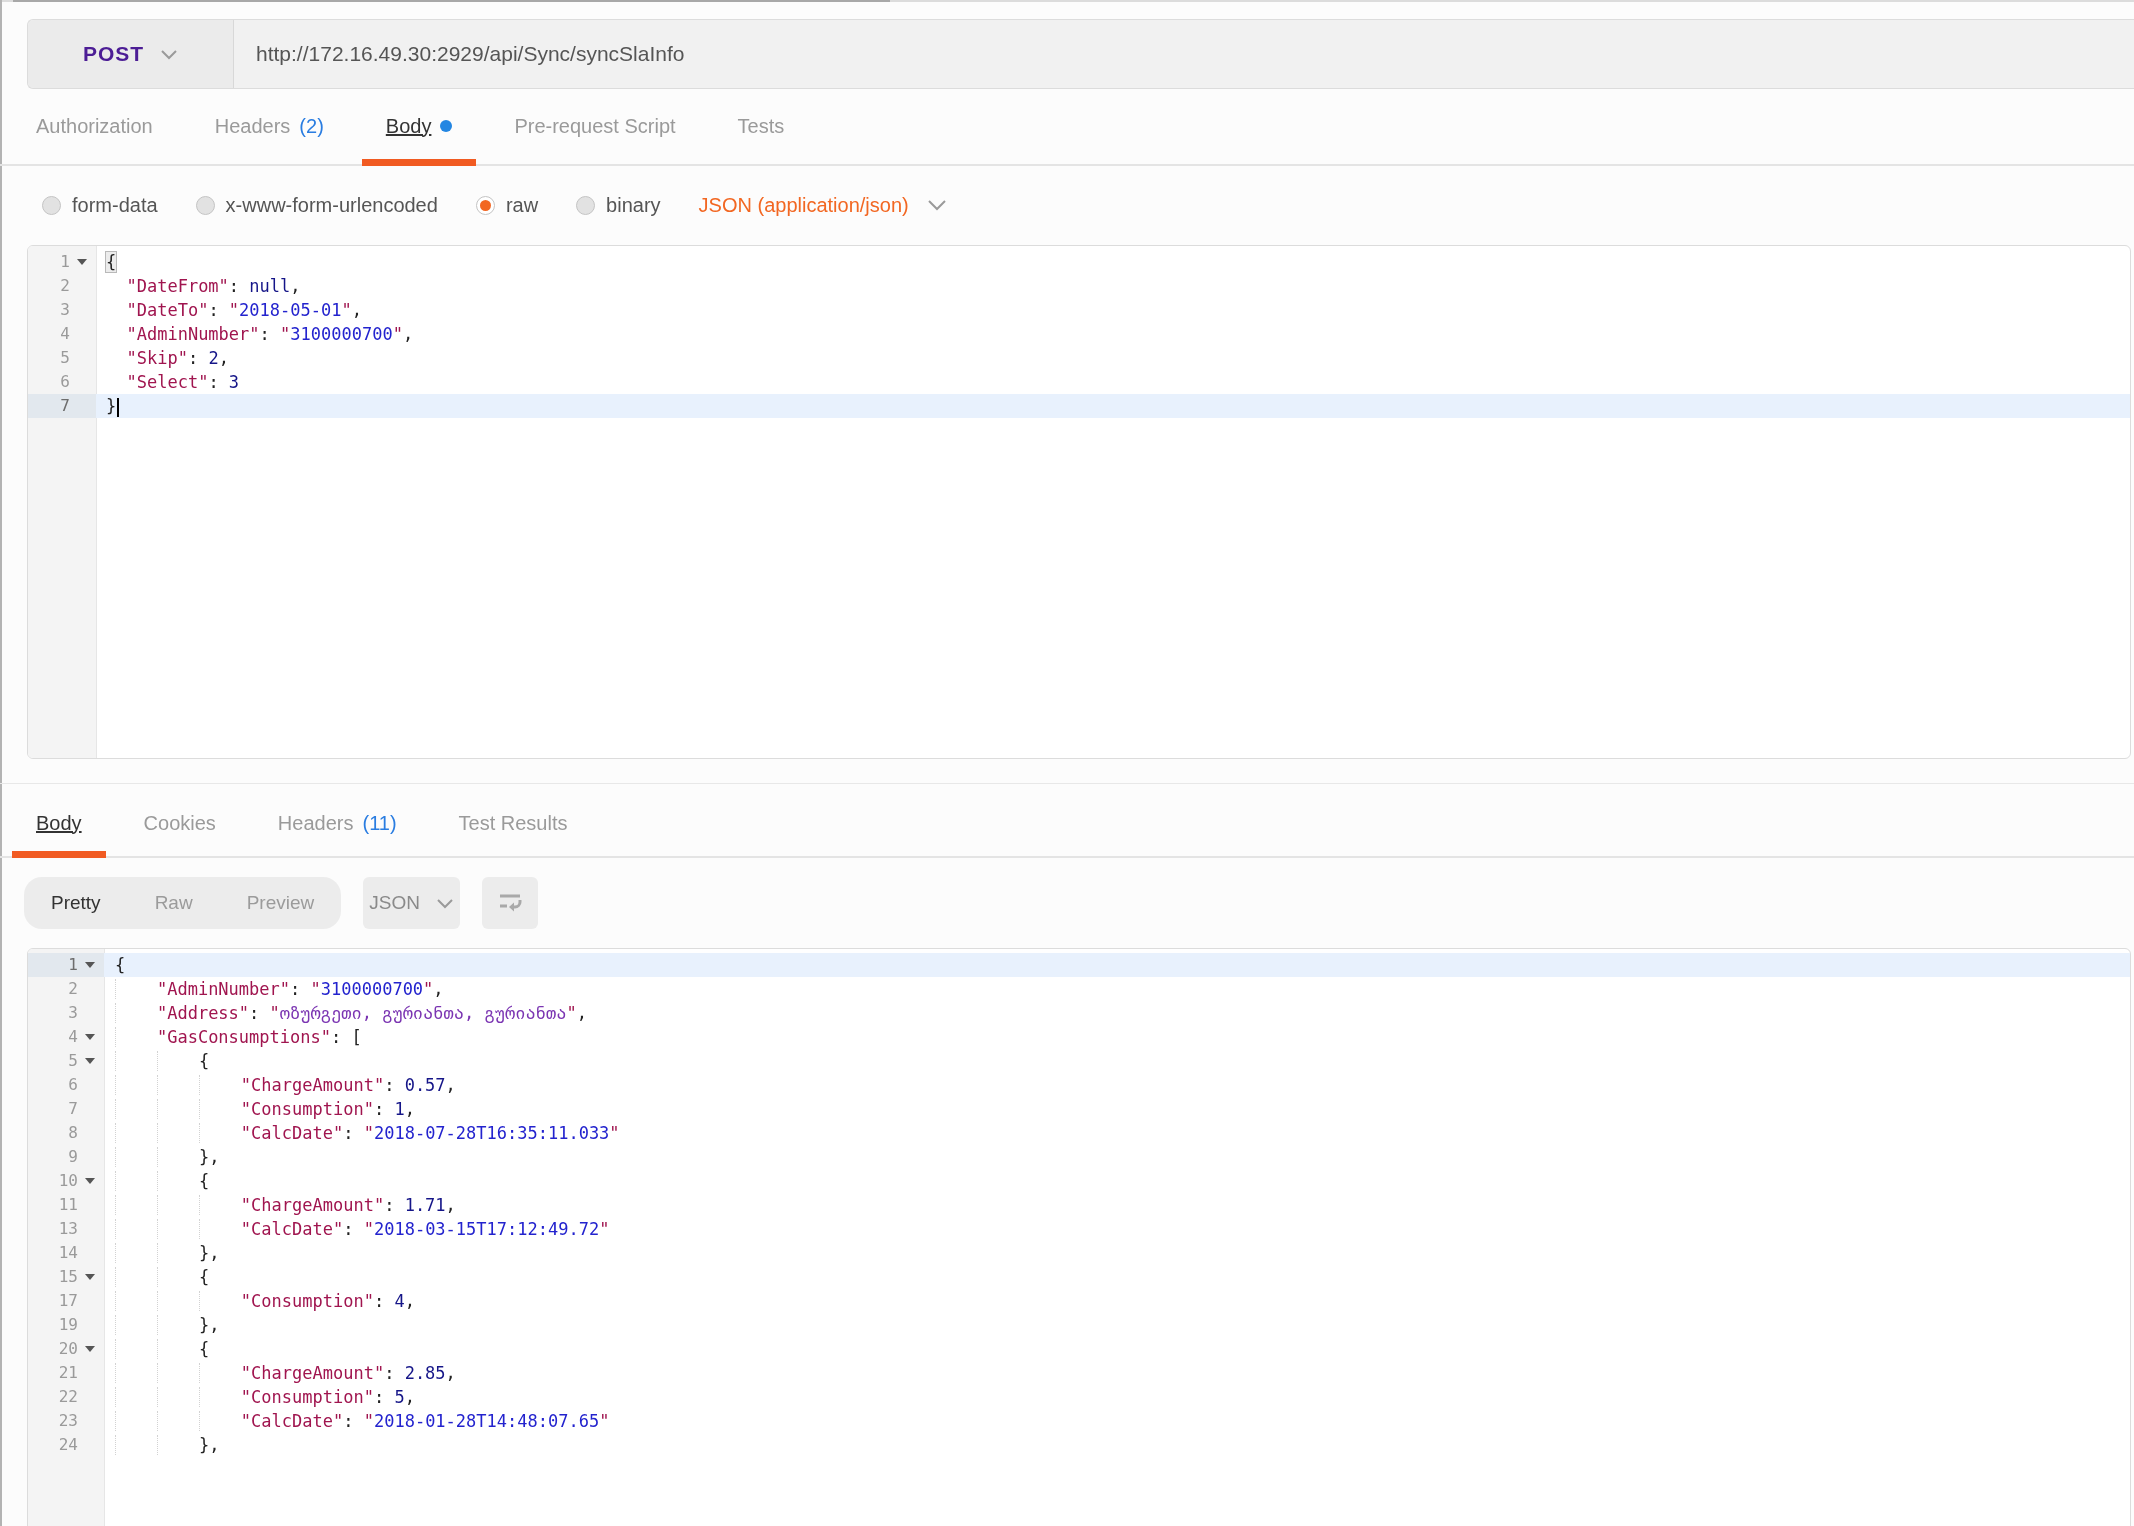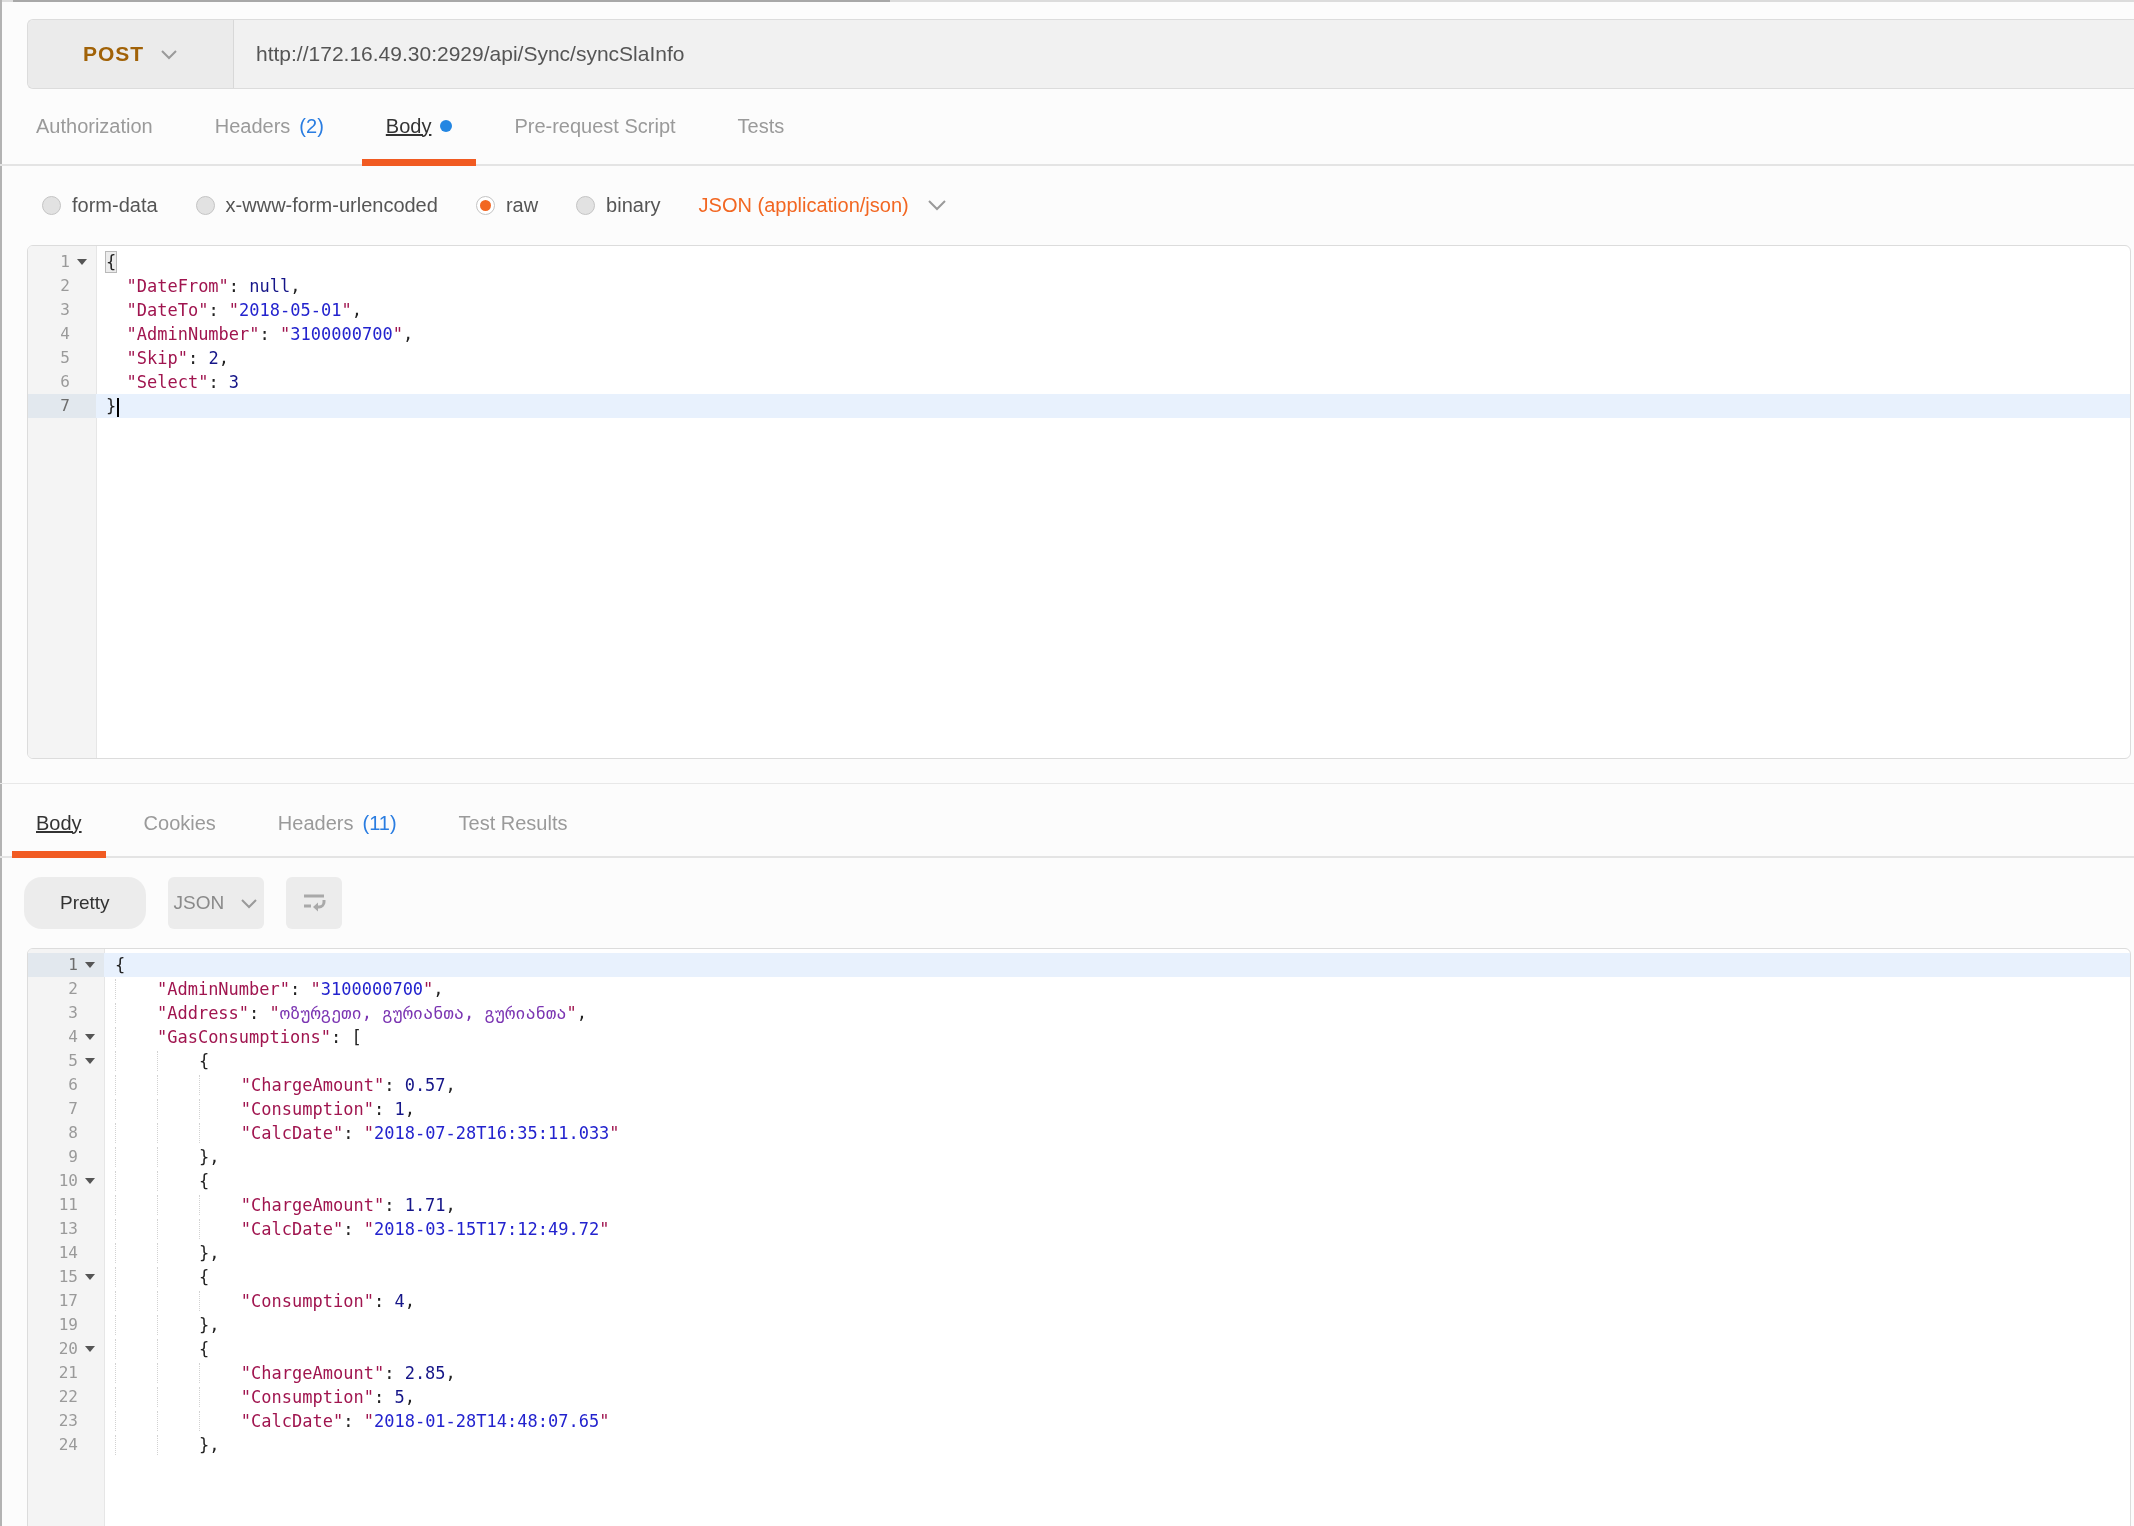--- a/index.html
+++ b/index.html
@@ -8,21 +8,21 @@
   
   .left-edge{position:absolute;left:0;top:0;bottom:0;width:2px;background:#b3b3b3;}
   .top-line{position:absolute;left:0;top:0;right:0;height:2px;background:#dcdcdc;}
   .top-line-dark{position:absolute;left:13px;top:0;width:877px;height:2px;background:#a8a8a8;}
 
   
   .urlbar{position:absolute;left:27px;right:0;top:19px;height:68px;background:#f1f1f1;
           border:1px solid #dcdcdc;border-right:none;border-radius:6px 0 0 6px;display:flex;align-items:stretch;}
   .method{flex:0 0 205px;background:#ebebeb;border-right:1px solid #d8d8d8;border-radius:6px 0 0 6px;
           display:flex;align-items:center;justify-content:center;gap:16px;cursor:pointer;}
-  .method .m-label{font-size:21px;font-weight:700;color:#a16207;letter-spacing:1px;}
+  .method .m-label{font-size:21px;font-weight:700;color:#4c1d95;letter-spacing:1px;}
   .url-input{flex:1;border:none;background:transparent;outline:none;font-size:21px;color:#555;
              padding:0 0 0 22px;font-family:"Liberation Sans","DejaVu Sans",sans-serif;}
   .chev{display:inline-block;}
 
   
   .tabs-row{position:absolute;left:0;right:0;border-bottom:2px solid #e4e4e4;display:flex;
             align-items:stretch;padding-left:12px;}
   #req-tabs{top:88px;height:76px;}
   #res-tabs{top:790px;height:66px;}
   .tab{display:flex;align-items:center;gap:9px;padding:0 24px;margin-right:14px;font-size:20px;
@@ -65,21 +65,21 @@
   .t-v{color:#151588;} .t-p{color:#222;}
   .t-m{color:#222;background:#ececec;outline:1px solid #b9b9b9;}
   .ig{border-left:1px dotted #d2d2d2;}
   .caret{display:inline-block;width:2px;height:19px;background:#000;vertical-align:middle;margin-left:1px;}
 
   
   .res-divider{position:absolute;left:0;right:0;top:783px;height:1px;background:#e8e8e8;}
 
   
   .res-toolbar{position:absolute;left:24px;top:877px;height:52px;display:flex;align-items:center;gap:22px;}
-  .btn-group{display:flex;align-items:center;height:52px;background:#ececec;border-radius:18px;flex-direction:column;}
+  .btn-group{display:flex;align-items:center;height:52px;background:#ececec;border-radius:18px;}
   .view-btn{padding:0 27px;font-size:19px;color:#9b9b9b;cursor:pointer;line-height:52px;}
   .view-btn.active{color:#333;}
   .fmt-btn{display:flex;align-items:center;gap:16px;height:52px;background:#ececec;border-radius:6px;
            padding:0 6px;font-size:19px;color:#8a8a8a;cursor:pointer;}
   .icon-btn{width:56px;height:52px;background:#ececec;border-radius:6px;display:flex;align-items:center;
             justify-content:center;cursor:pointer;}
 </style>
 </head>
 <body>
 

